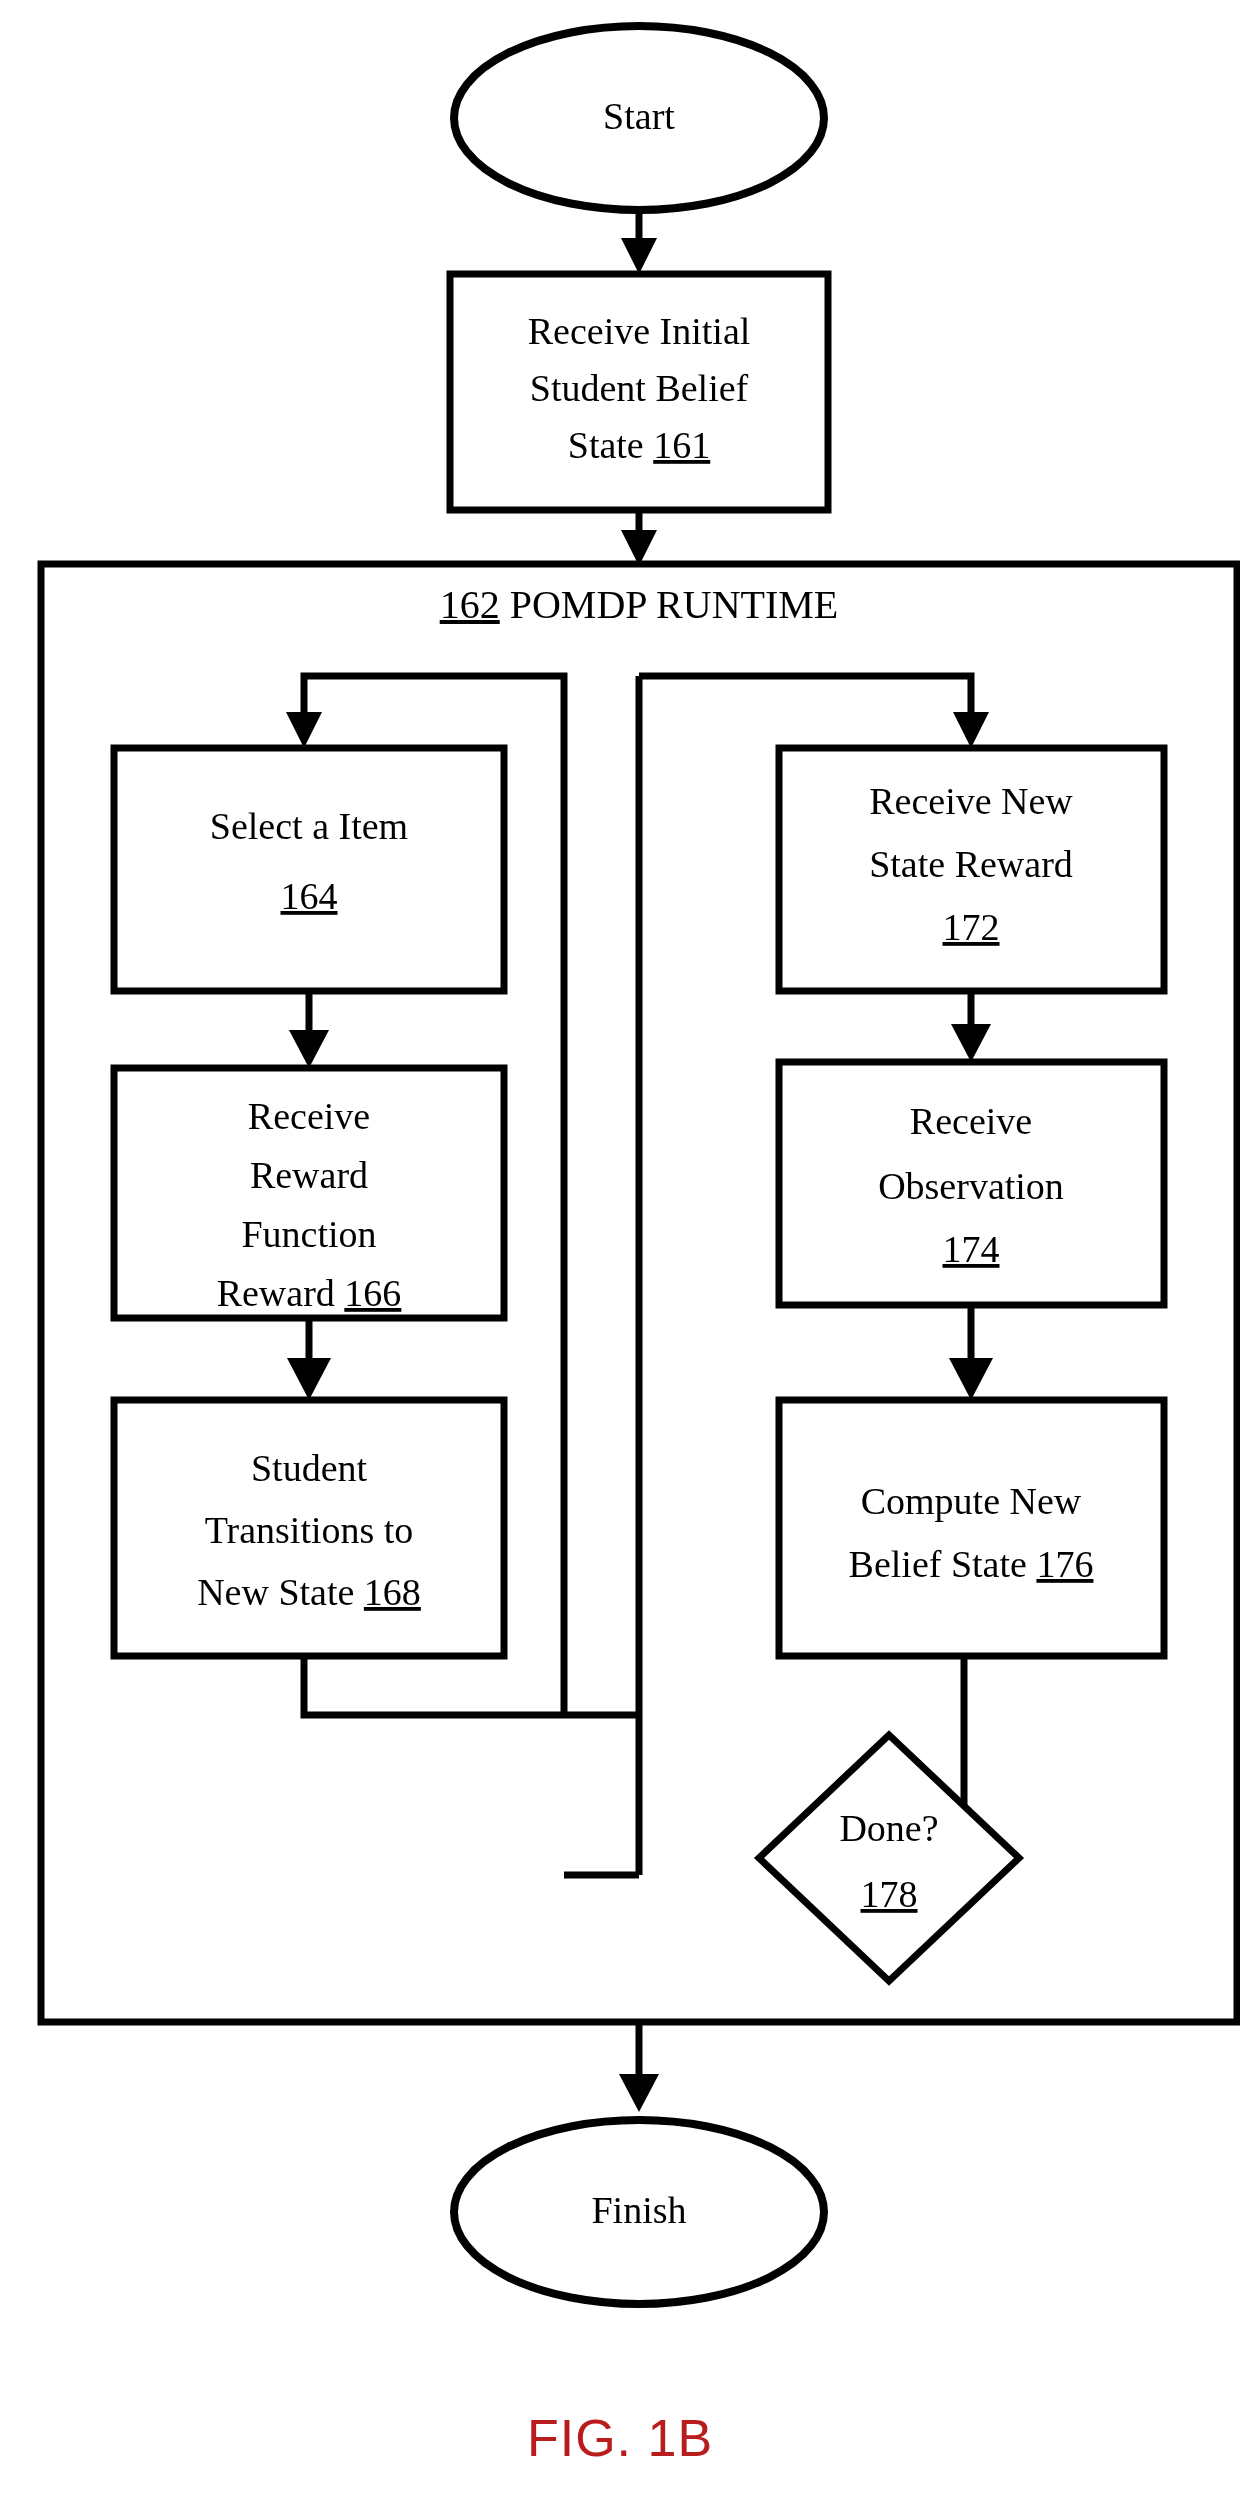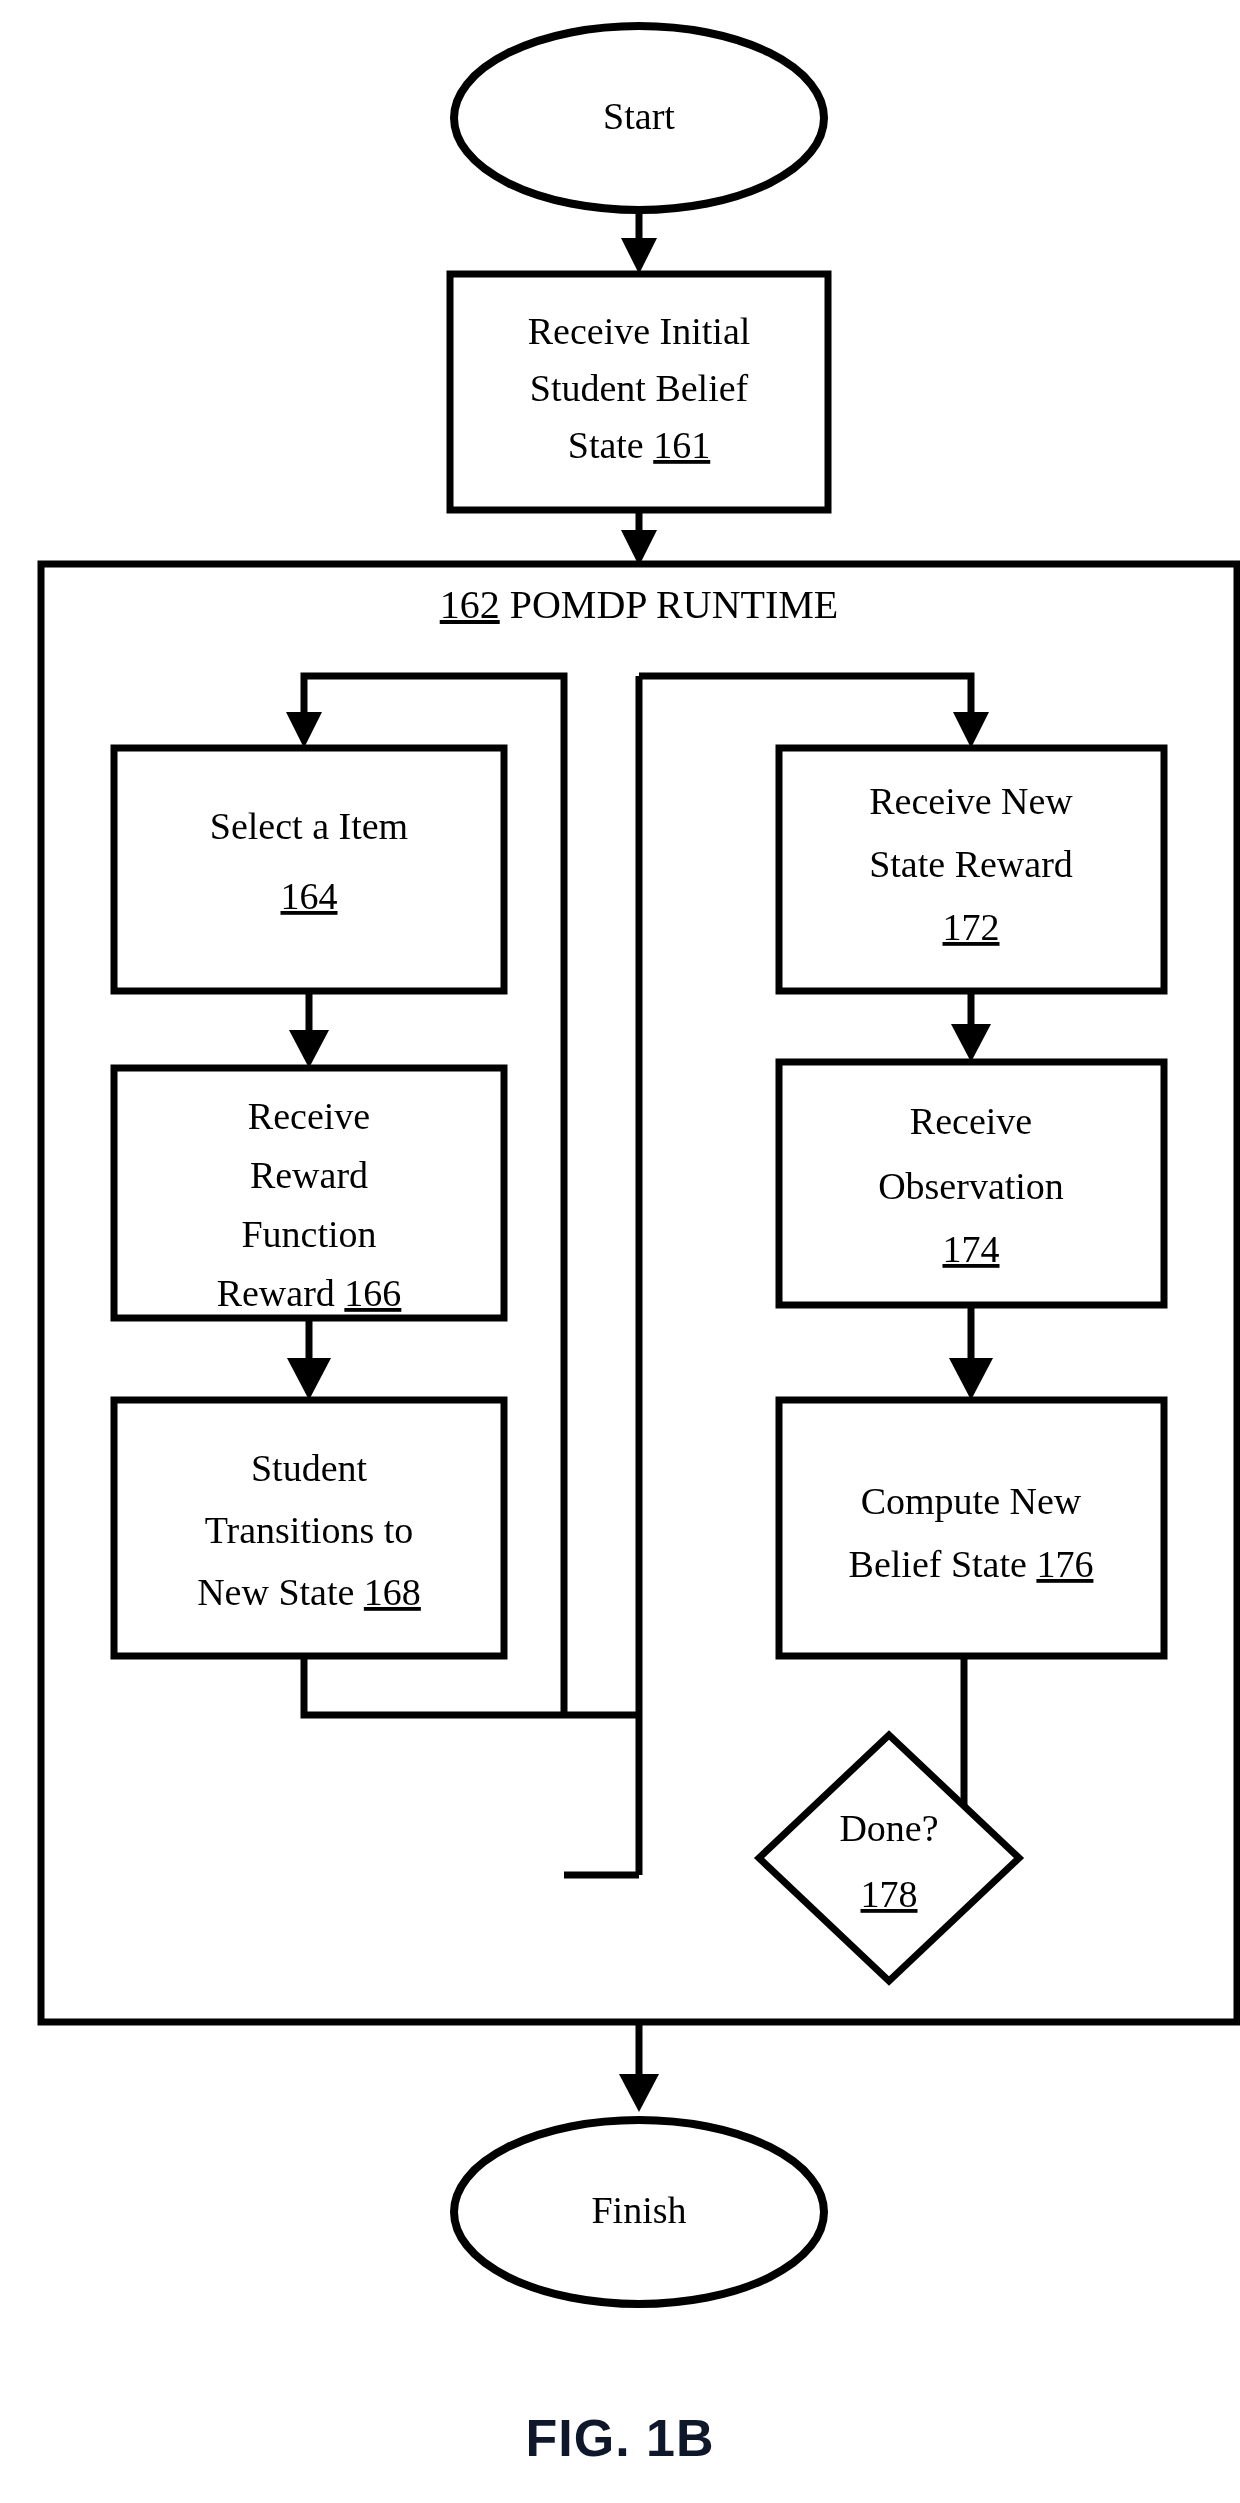--- a/index.html
+++ b/index.html
@@ -65,23 +65,23 @@
     text-decoration: underline;
   }
   .fig-caption {
     position: absolute;
     left: 0;
     top: 2408px;
     width: 1240px;
     text-align: center;
     font-family: "Liberation Sans", "DejaVu Sans", sans-serif;
     font-size: 52px;
-    font-weight: bold;
+    font-weight: normal;
     letter-spacing: 1px;
-    color: #0f172a;
+    color: #b91c1c;
   }
 </style>
 </head>
 <body>
 
 <div id="figure-root">
 
   <svg id="flowchart" viewBox="0 0 1240 2503">
 
     <g>

